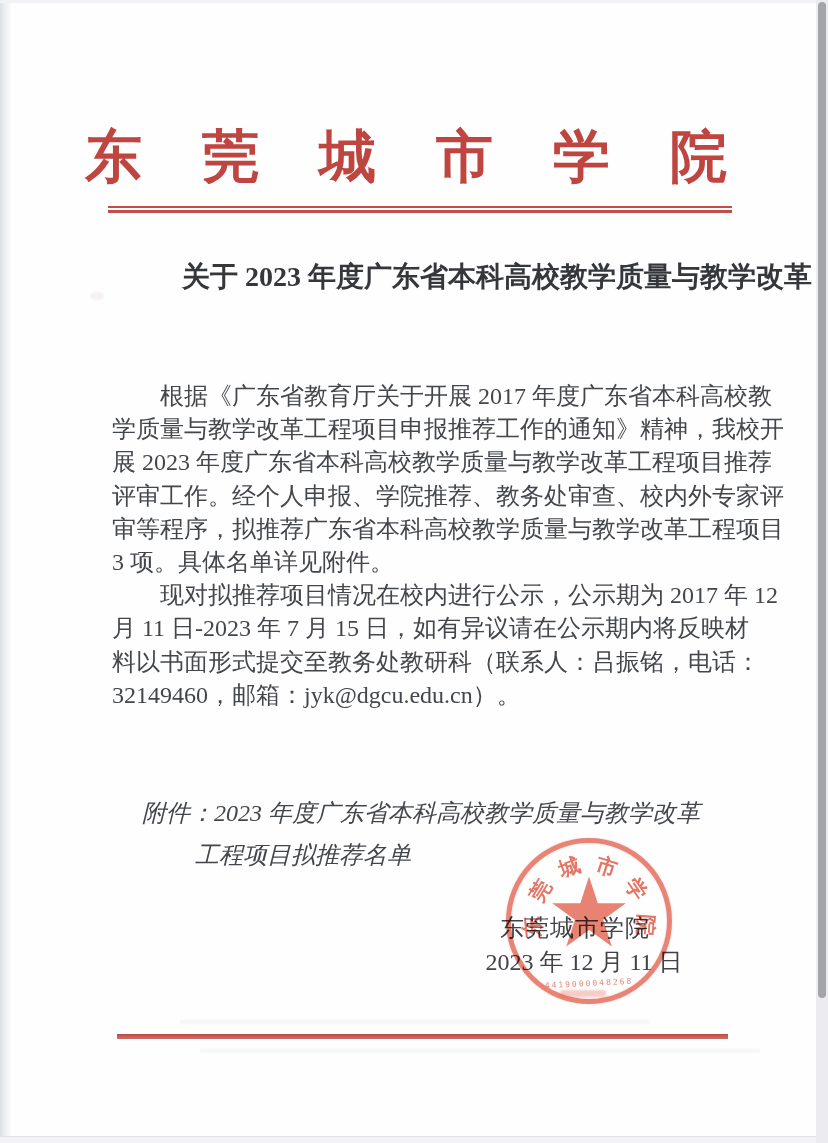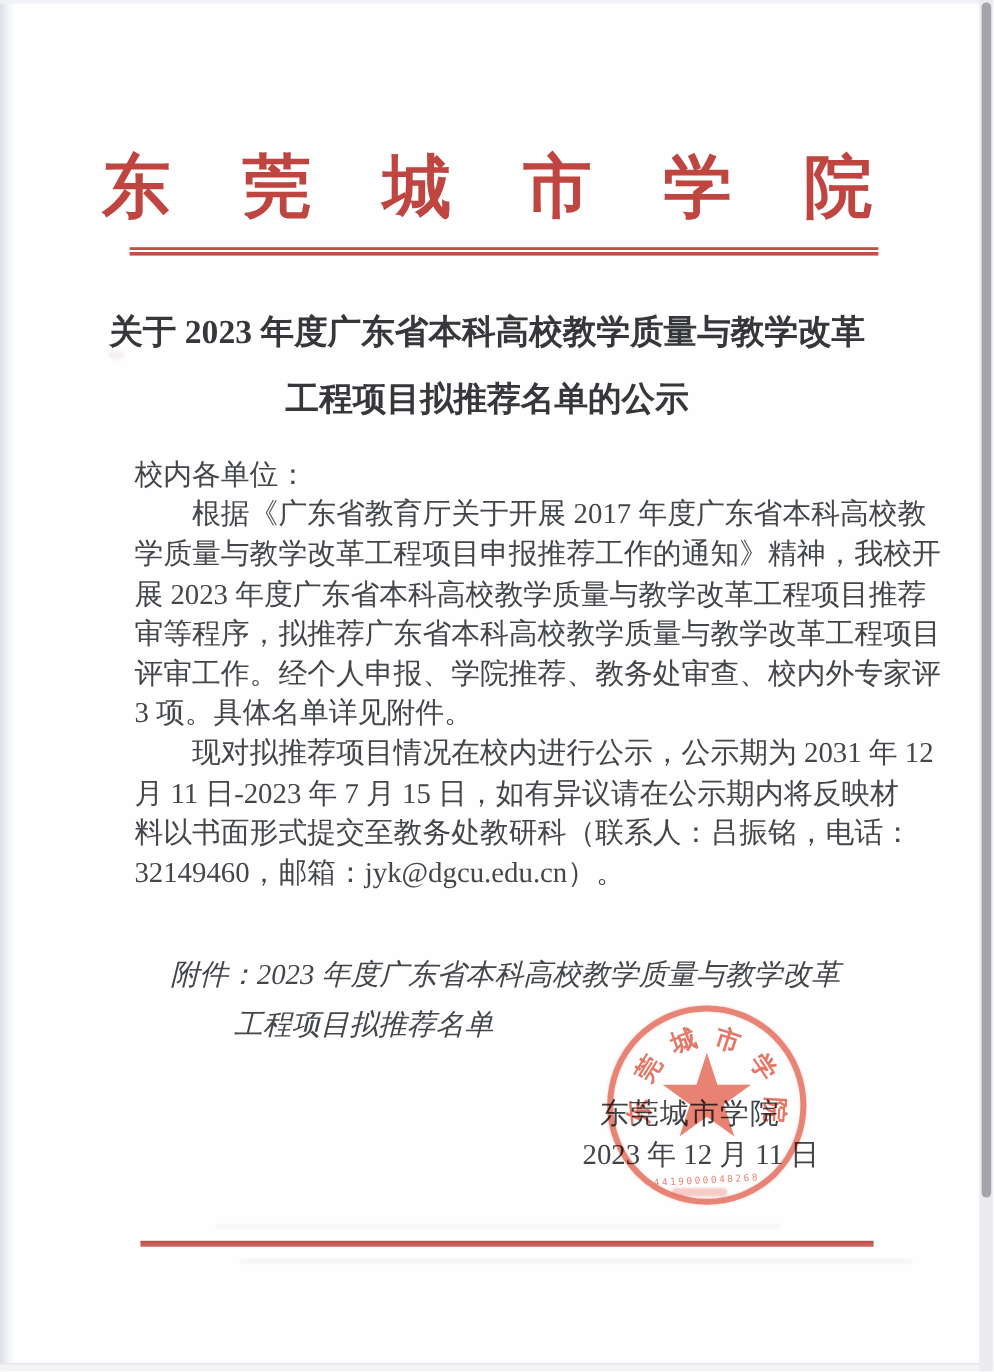--- a/index.html
+++ b/index.html
@@ -20,21 +20,21 @@
     background:#a4a4ab;border-radius:4px;}
   
   .letterhead{position:absolute;left:0;right:16px;top:126px;
     text-align:center;font-weight:bold;font-size:57px;line-height:62px;
     color:#bf4541;letter-spacing:60px;padding-left:60px;white-space:nowrap;}
   .head-rule{position:absolute;left:108px;top:206px;width:624px;height:7px;
     background:linear-gradient(to bottom,#c24e4a 0,#c24e4a 2px,#fdfdfd 2px,#fdfdfd 4px,#c24e4a 4px,#c24e4a 7px);}
   
   .doc-title{position:absolute;left:0;right:16px;text-align:center;
     font-weight:bold;font-size:28px;color:#35373b;white-space:nowrap;}
-  .title1{top:258px;}
+  .title1{top:258px;text-align:right;}
   .title2{top:314px;}
   
   .body-block{position:absolute;left:112px;top:380px;width:618px;
     font-size:24px;color:#43464a;}
   .line{height:33.2px;line-height:33.2px;text-align:justify;text-align-last:justify;white-space:nowrap;}
   .line.short{text-align-last:left;}
   .line.ind{text-indent:48px;}
   
   .attach{position:absolute;left:112px;top:798px;width:618px;font-size:24px;color:#43464a;font-style:italic;}
   .attach .a1{margin-left:30px;height:42px;line-height:30px;}
@@ -75,31 +75,29 @@
 
 <div id="page">
 
   <div class="edge-left"></div>
   <div class="edge-top"></div>
 
   <div class="letterhead">东莞城市学院</div>
   <div class="head-rule"></div>
 
   <div class="doc-title title1">关于 2023 年度广东省本科高校教学质量与教学改革</div>
-  <div class="doc-title title2">工程项目拟推荐名单的公示</div>
 
   <div class="body-block">
-    <div class="line short">校内各单位：</div>
     <div class="line ind">根据《广东省教育厅关于开展 2017 年度广东省本科高校教</div>
     <div class="line">学质量与教学改革工程项目申报推荐工作的通知》精神，我校开</div>
     <div class="line">展 2023 年度广东省本科高校教学质量与教学改革工程项目推荐</div>
+    <div class="line">评审工作。经个人申报、学院推荐、教务处审查、校内外专家评</div>
     <div class="line">审等程序，拟推荐广东省本科高校教学质量与教学改革工程项目</div>
-    <div class="line">评审工作。经个人申报、学院推荐、教务处审查、校内外专家评</div>
     <div class="line short">3 项。具体名单详见附件。</div>
-    <div class="line ind">现对拟推荐项目情况在校内进行公示，公示期为 2031 年 12</div>
+    <div class="line ind">现对拟推荐项目情况在校内进行公示，公示期为 2017 年 12</div>
     <div class="line">月 11 日-2023 年 7 月 15 日，如有异议请在公示期内将反映材</div>
     <div class="line">料以书面形式提交至教务处教研科（联系人：吕振铭，电话：</div>
     <div class="line short">32149460，邮箱：jyk@dgcu.edu.cn）。</div>
   </div>
 
   <div class="attach">
     <div class="a1">附件：2023 年度广东省本科高校教学质量与教学改革</div>
     <div class="a2">工程项目拟推荐名单</div>
   </div>
 

